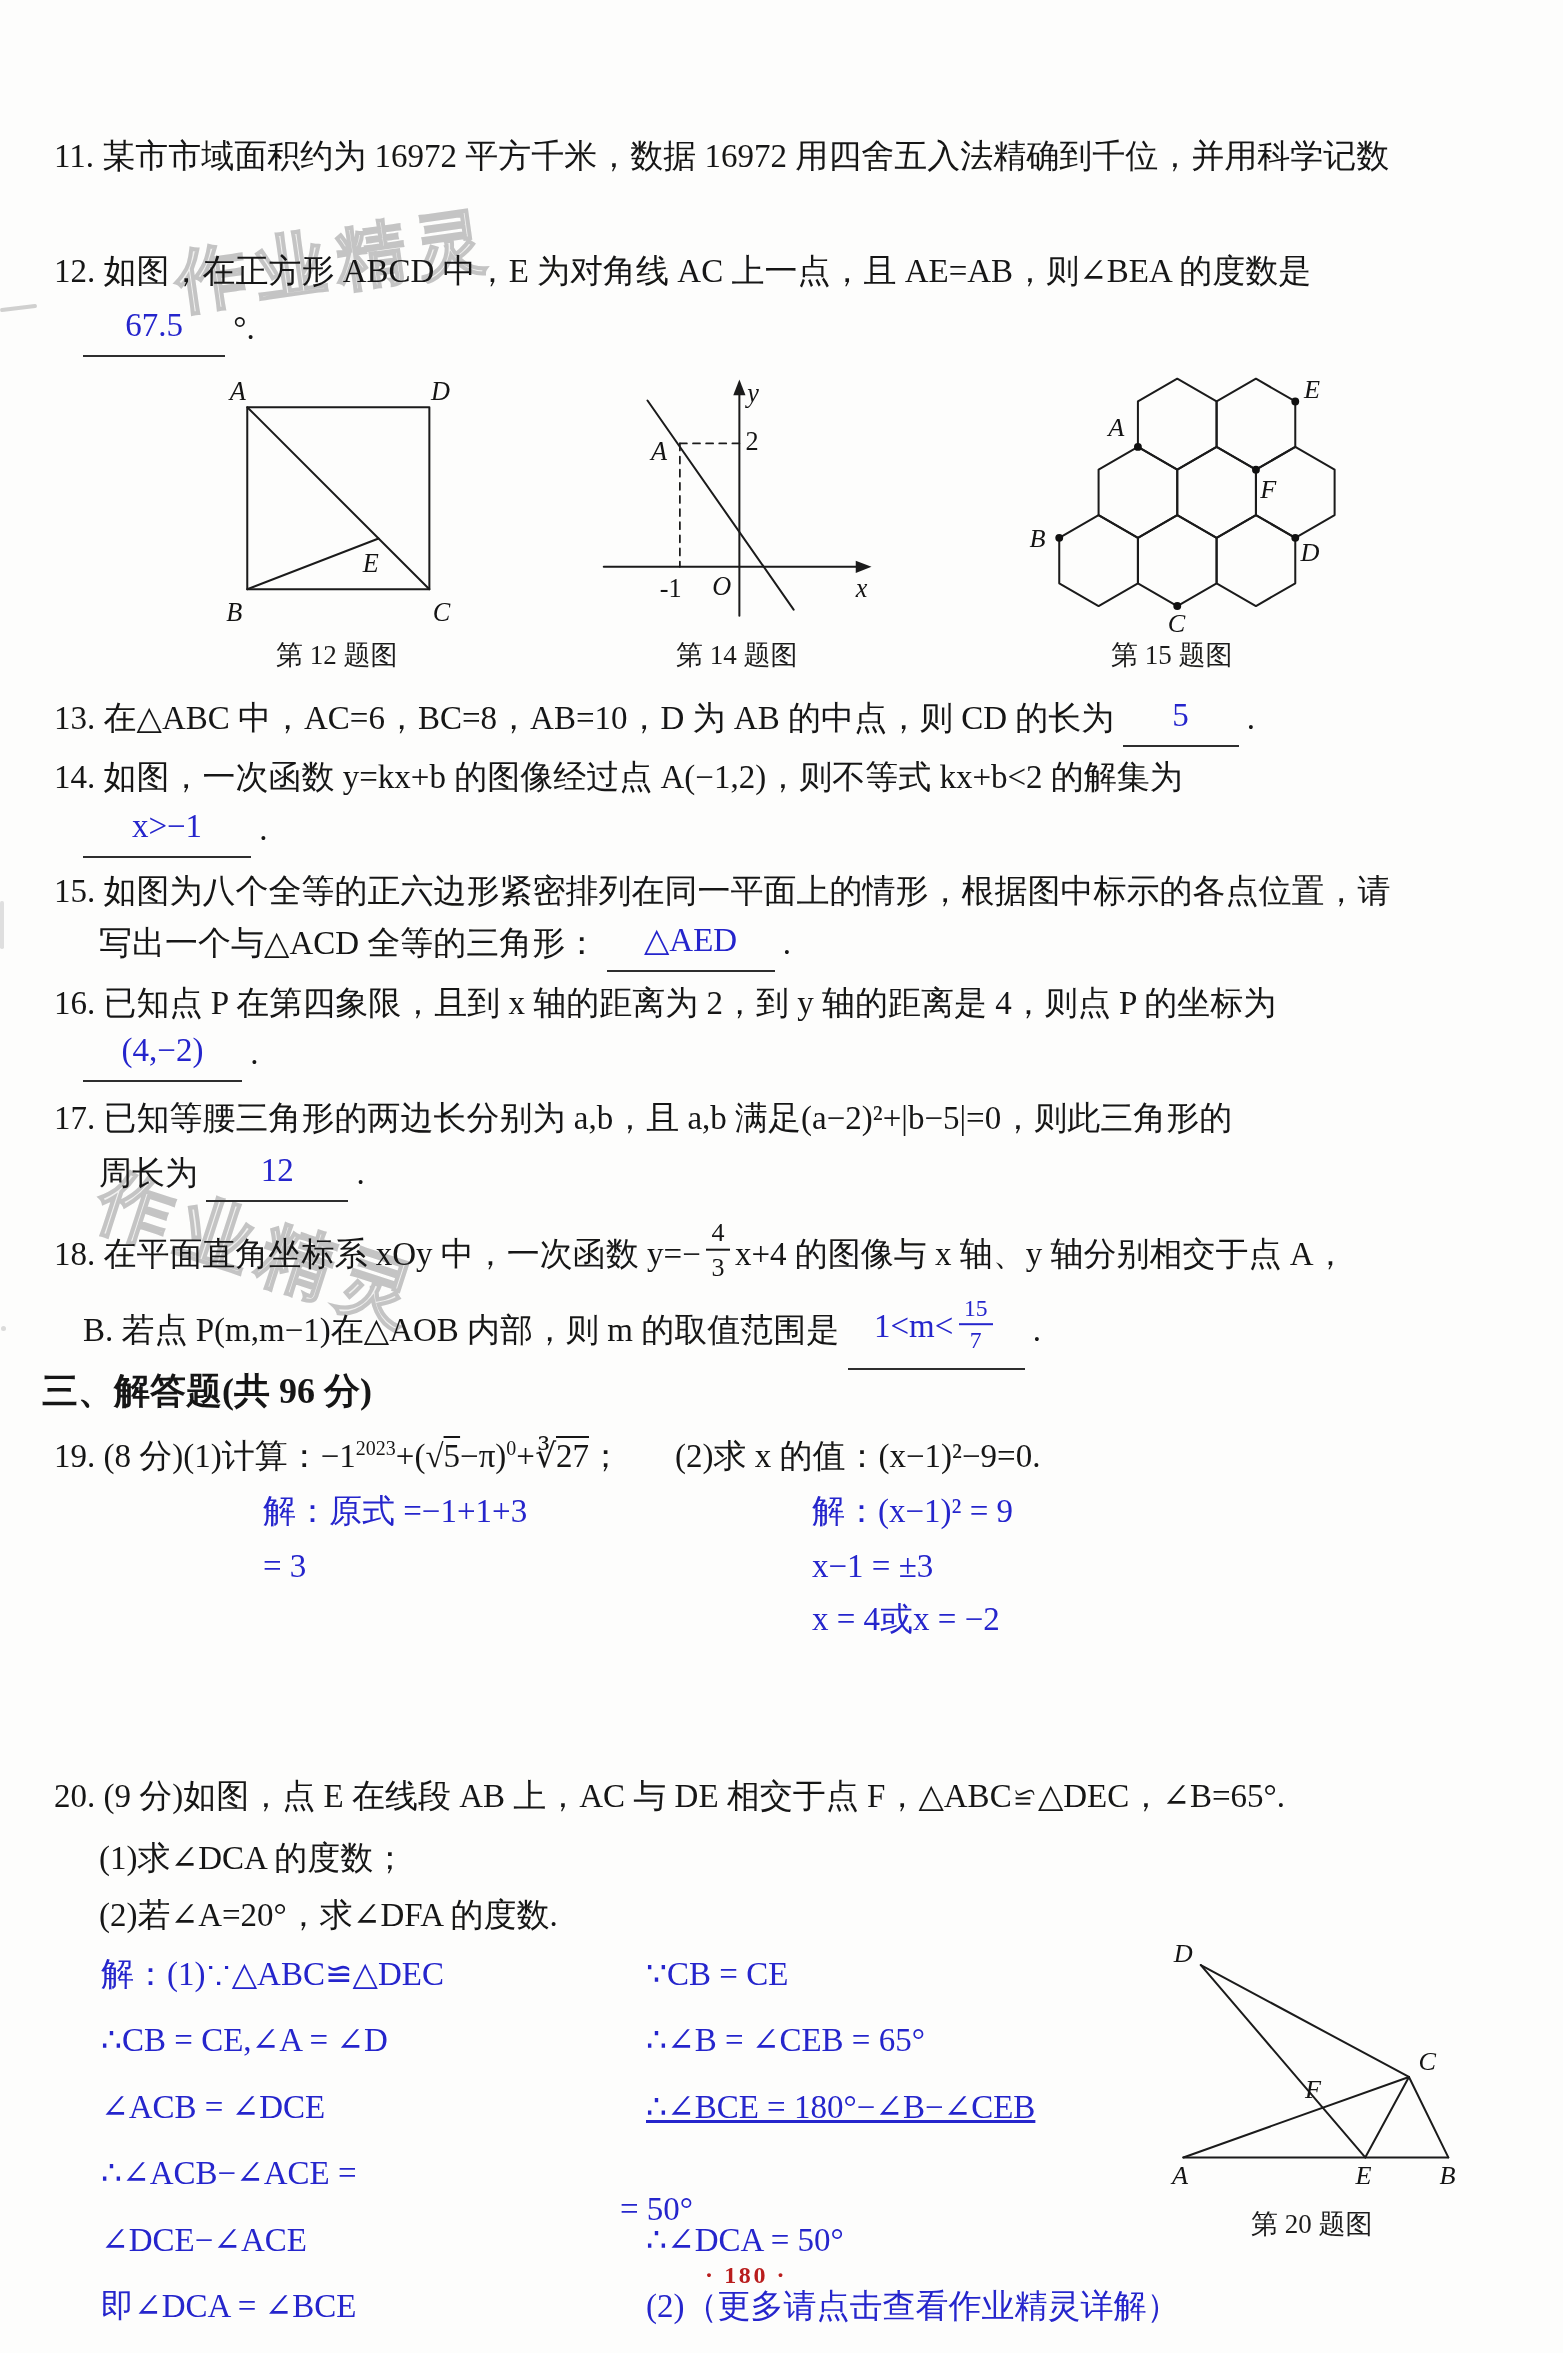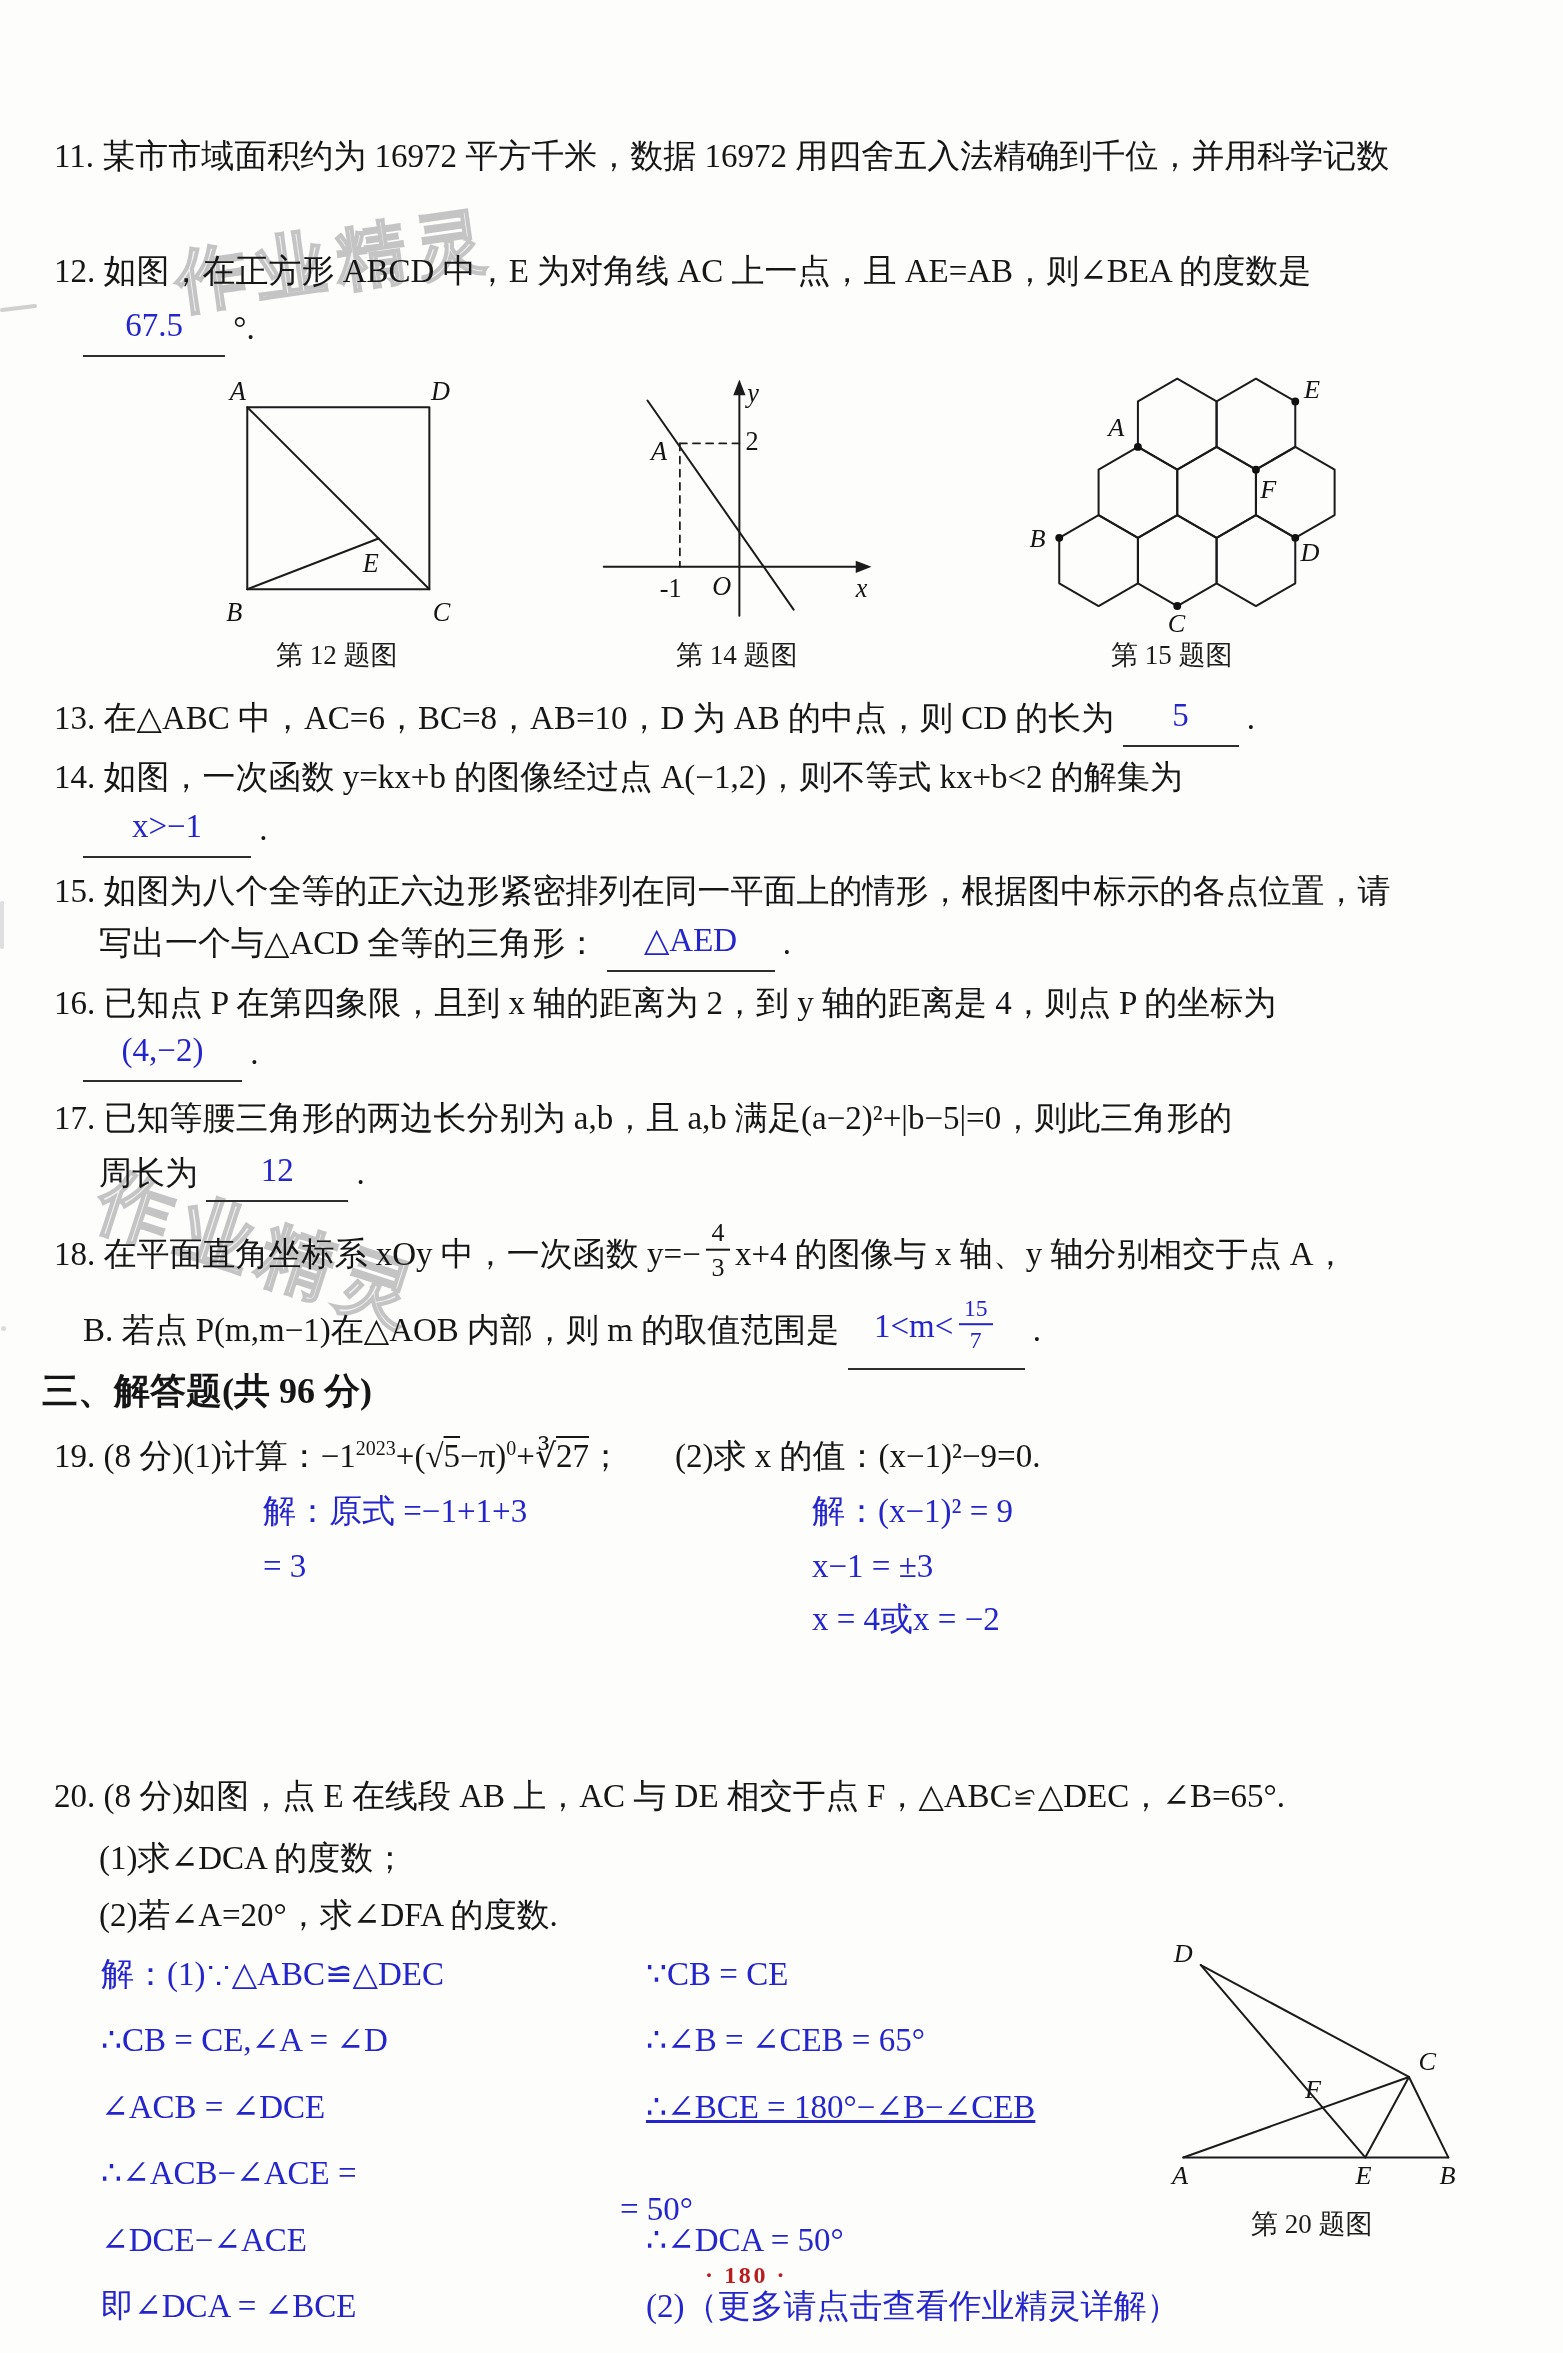--- a/index.html
+++ b/index.html
@@ -189,21 +189,21 @@
 
   <div class="tl" style="left:54px;top:1436px;">
     <span>19. (8 分)(1)计算：−1</span><sup>2023</sup><span>+(</span><span>√</span><span class="over">5</span><span>−π)</span><sup>0</sup><span>+</span><span>∛</span><span class="over">27</span><span>；</span><span style="margin-left:53px;">(2)求 x 的值：(x−1)²−9=0.</span>
   </div>
   <div class="sol" style="left:263px;top:1492px;">解：原式 =−1+1+3</div>
   <div class="sol" style="left:263px;top:1547px;">= 3</div>
   <div class="sol" style="left:812px;top:1492px;">解：(x−1)² = 9</div>
   <div class="sol" style="left:812px;top:1547px;">x−1 = ±3</div>
   <div class="sol" style="left:812px;top:1600px;">x = 4或x = −2</div>
 
-  <div class="tl" style="left:54px;top:1776px;"><span>20. (8 分)如图，点 E 在线段 AB 上，AC 与 DE 相交于点 F，△ABC≌△DEC，∠B=65°.</span></div>
+  <div class="tl" style="left:54px;top:1776px;"><span>20. (9 分)如图，点 E 在线段 AB 上，AC 与 DE 相交于点 F，△ABC≌△DEC，∠B=65°.</span></div>
   <div class="tl" style="left:99px;top:1838px;"><span>(1)求∠DCA 的度数；</span></div>
   <div class="tl" style="left:99px;top:1895px;"><span>(2)若∠A=20°，求∠DFA 的度数.</span></div>
 
   <div class="sol" style="left:101px;top:1955px;">解：(1)∵△ABC≌△DEC</div>
   <div class="sol" style="left:101px;top:2021px;">∴CB = CE,∠A = ∠D</div>
   <div class="sol" style="left:101px;top:2088px;">∠ACB = ∠DCE</div>
   <div class="sol" style="left:101px;top:2154px;">∴∠ACB−∠ACE =</div>
   <div class="sol" style="left:101px;top:2221px;">∠DCE−∠ACE</div>
   <div class="sol" style="left:101px;top:2287px;">即∠DCA = ∠BCE</div>
 

